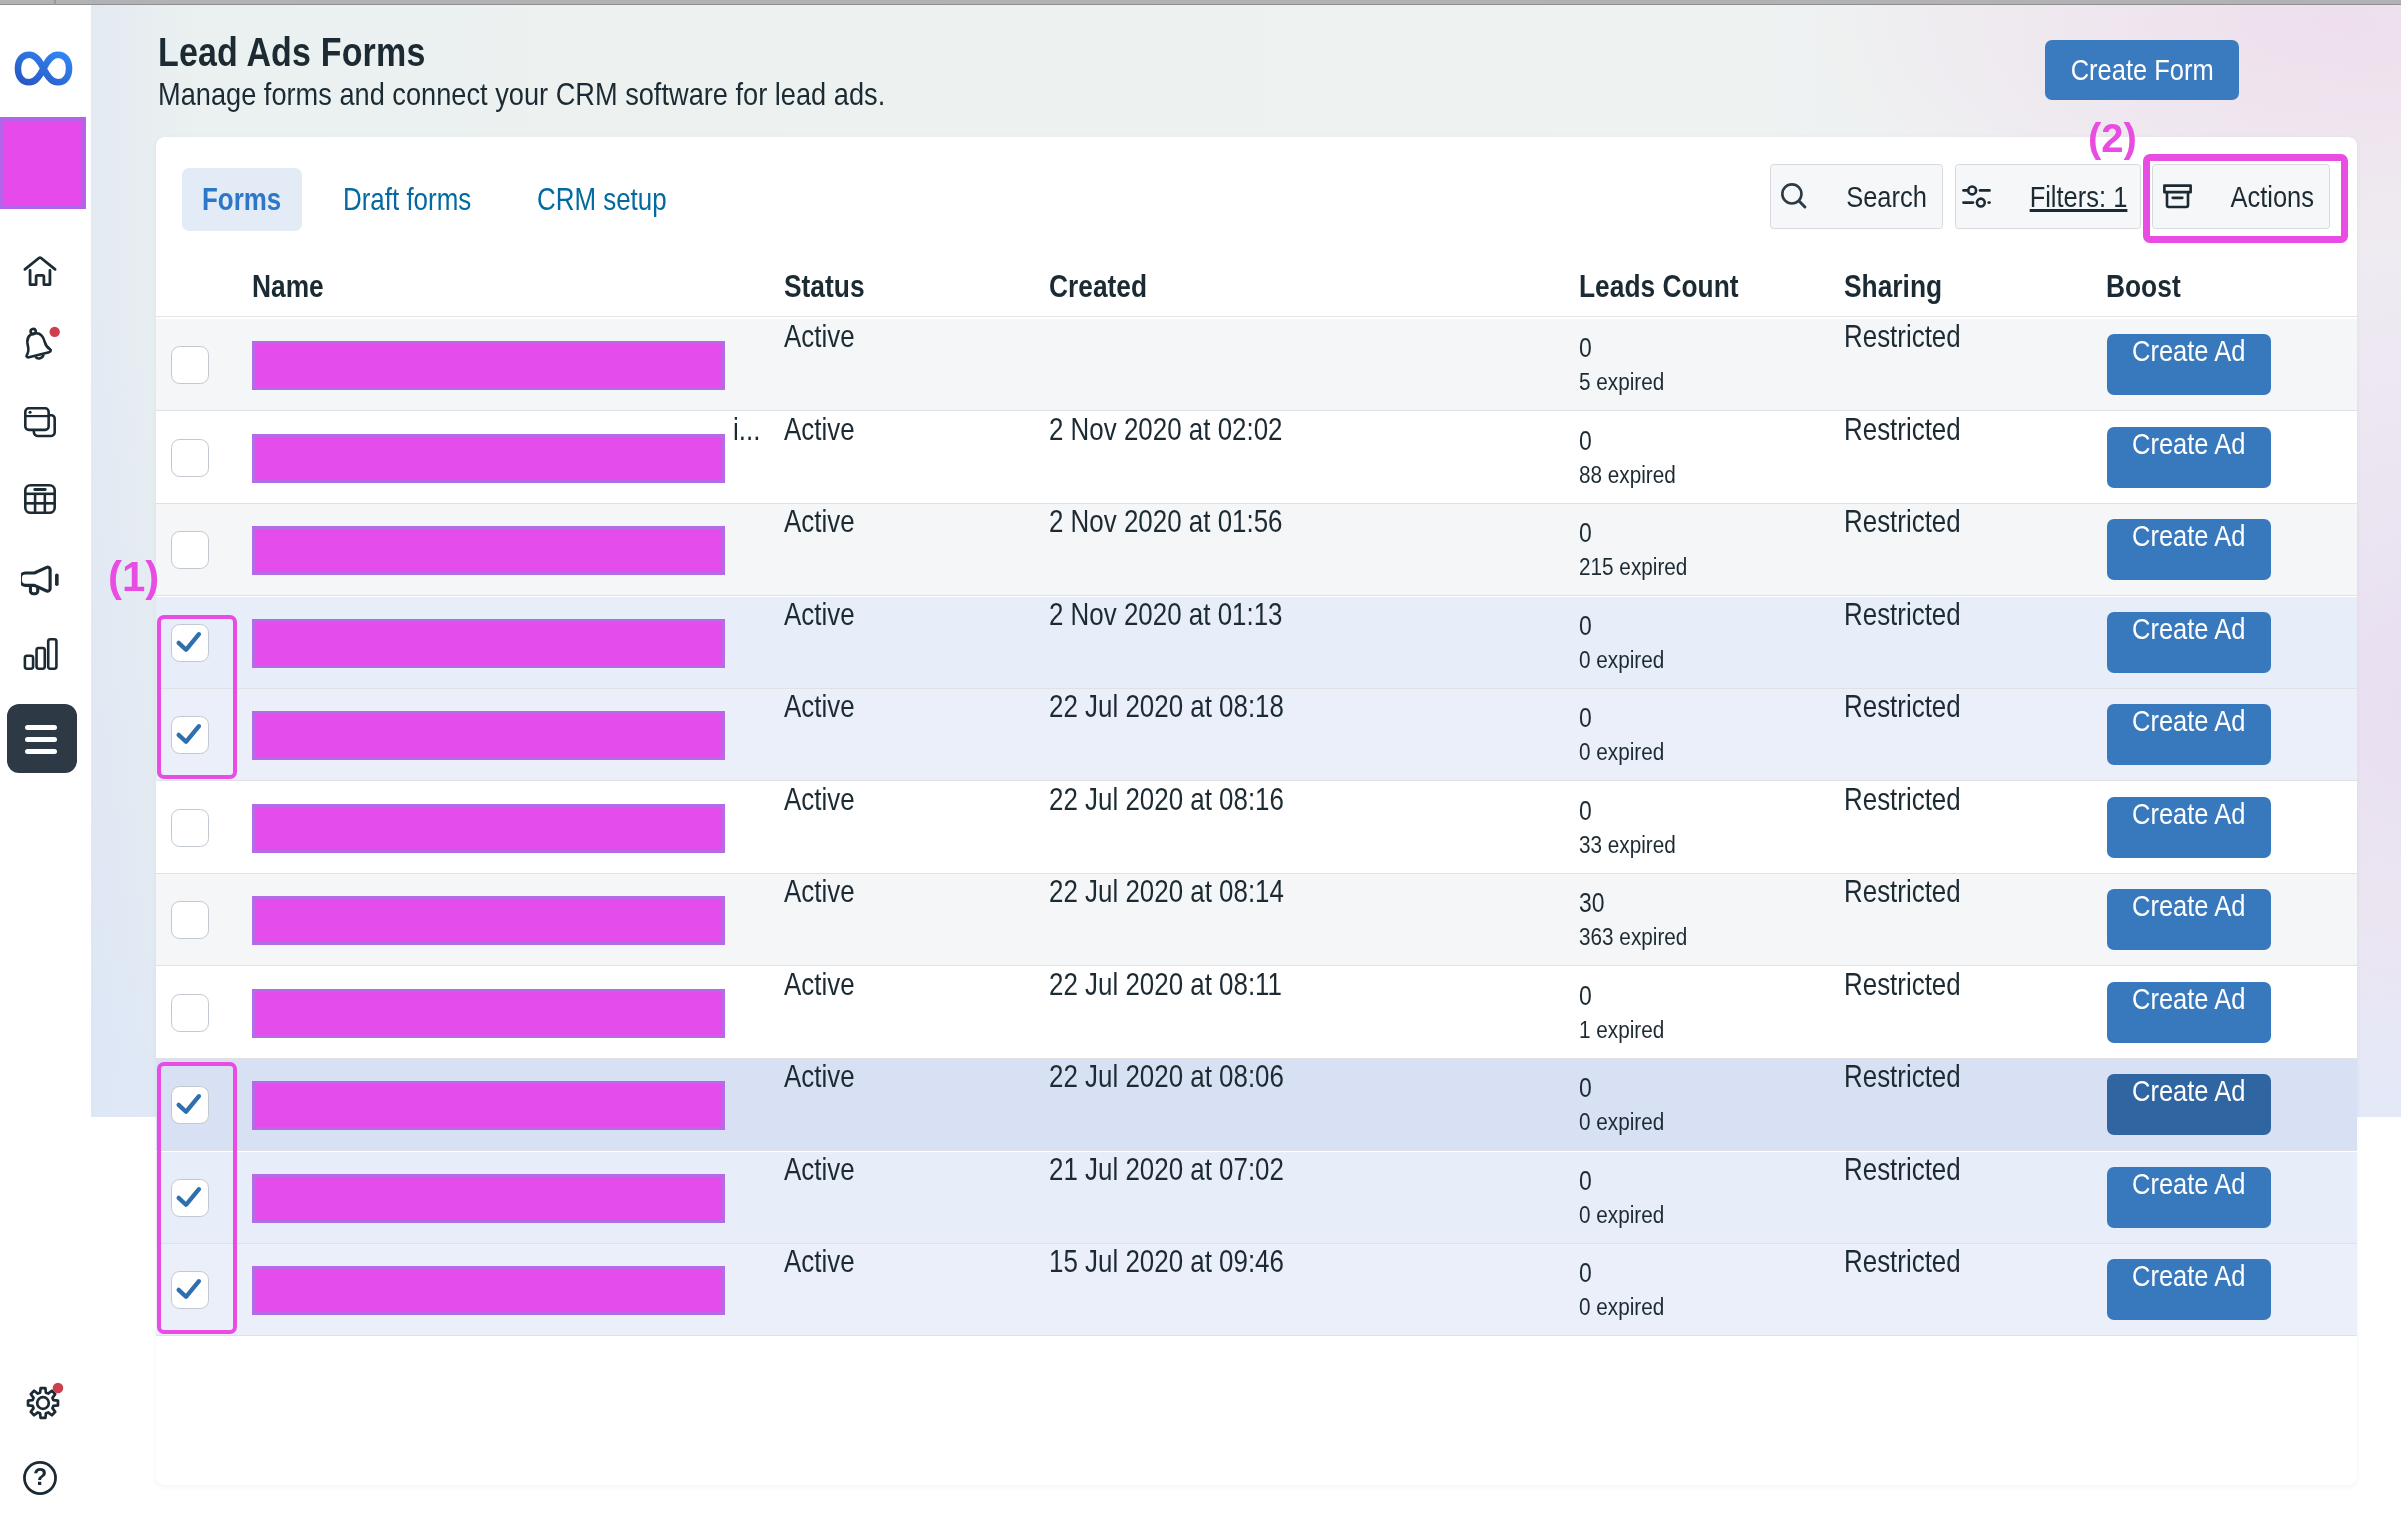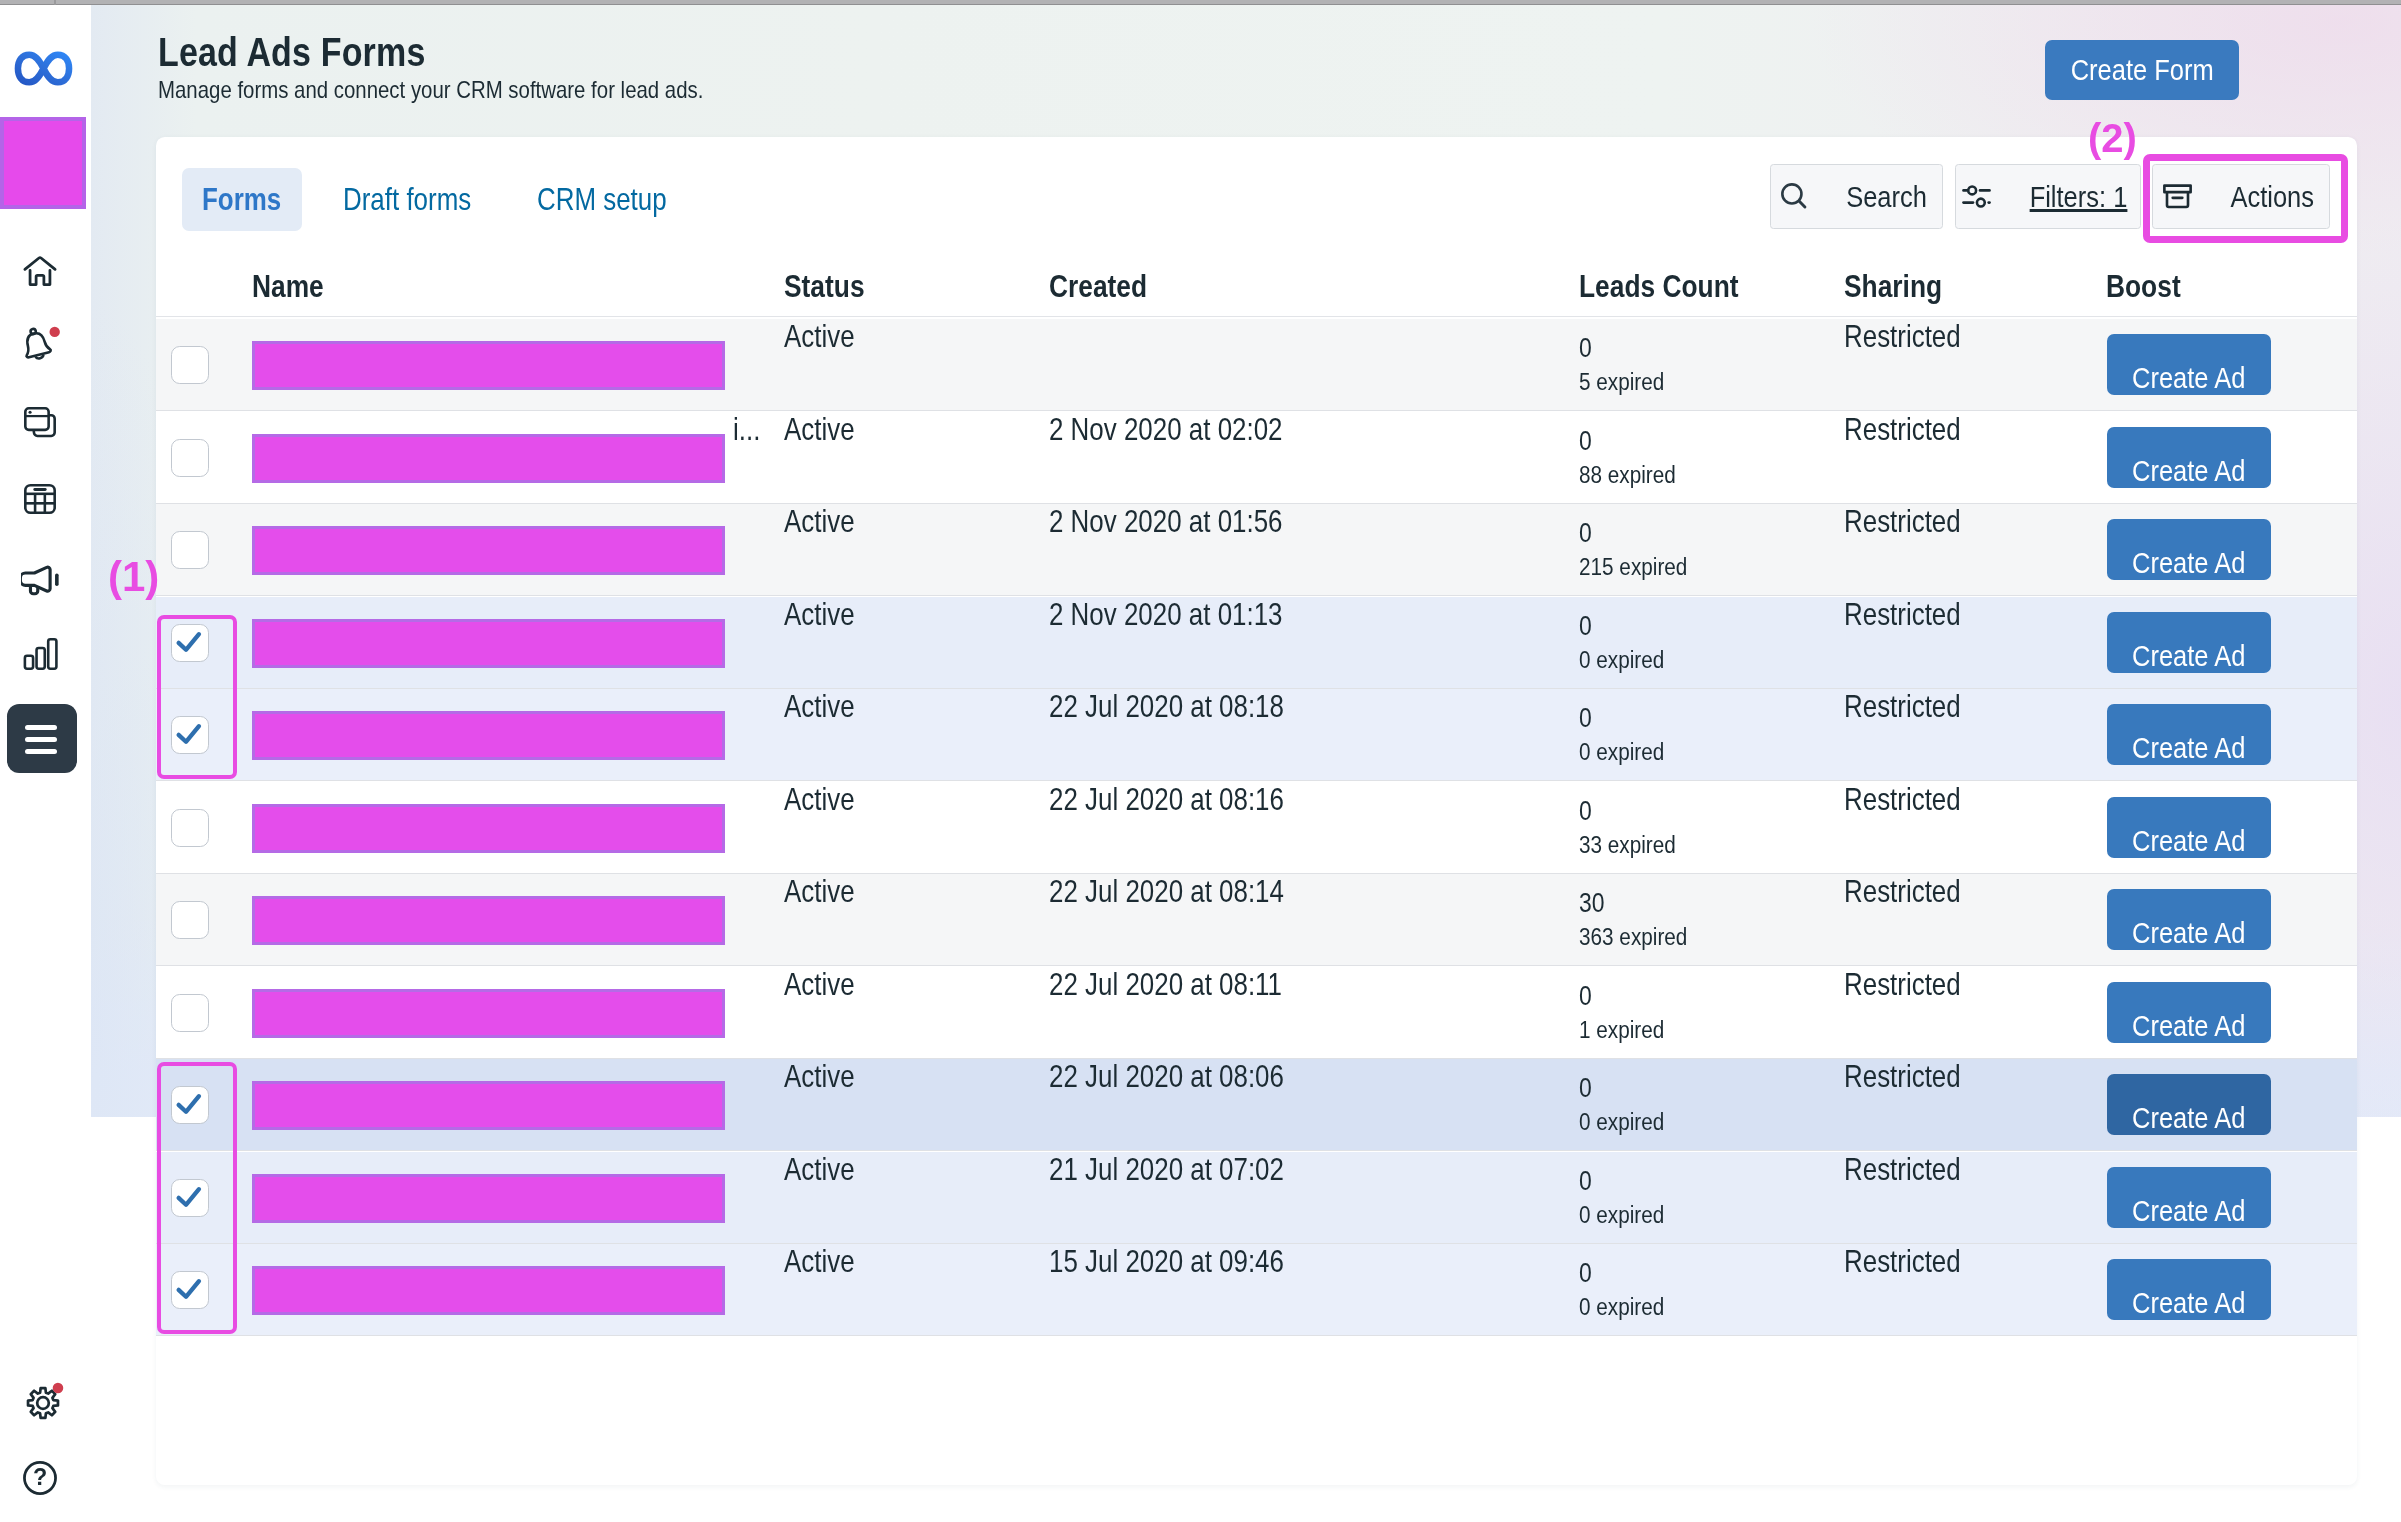--- a/index.html
+++ b/index.html
@@ -9,37 +9,37 @@
 #main { position:absolute; left:91px; top:5.2px; width:2311px; height:1112px;
   background:
   radial-gradient(ellipse 715px 314px at 2249px 17.4px, rgba(238,218,235,0.75), rgba(238,218,235,0) 74%),
   radial-gradient(ellipse 366px 654px at 2311px 697px, rgba(230,219,242,0.75), rgba(230,219,242,0) 75%),
   radial-gradient(ellipse 610px 436px at 2311px 1395px, rgba(222,232,250,0.9), rgba(222,232,250,0) 75%),
   radial-gradient(ellipse 200px 959px at 0px 1046px, rgba(219,229,245,0.7), rgba(219,229,245,0) 78%),
   linear-gradient(to bottom, rgba(227,235,249,0) 82%, #e4ebf8 96%),
   linear-gradient(to right, #e3eaf2 0px, #ebf1f0 105px, #edf2f0 784px, #eef3f1 1569px, #efeef1 2092px, #efecf1 2311px);
 }
 h1 { position:absolute; left:67px; top:25px; font-size:40px; letter-spacing:0.2px; color:#1c2b33; }
-.sub { position:absolute; left:67px; top:71px; font-size:24px; color:#1c2b33; }
+.sub { position:absolute; left:67px; top:71px; font-size:32px; color:#1c2b33; }
 #createform { position:absolute; left:1954px; top:35px; width:194px; height:60px; background:#3a7abf; border-radius:7px; color:#fff; font-size:30px; display:flex; align-items:center; justify-content:center; }
 #card { position:absolute; left:65px; top:132px; width:2201px; height:1348px; background:#fff; border-radius:8.7px; box-shadow:0 1.7px 5.2px rgba(40,60,90,0.06); }
 .tab1 { position:absolute; left:26px; top:30.5px; width:120px; height:63px; background:#e3ebf6; border-radius:7px; color:#2e77c8; font-weight:bold; font-size:30.5px; display:flex; align-items:center; justify-content:center; }
 .tab { position:absolute; top:30.5px; height:63px; display:flex; align-items:center; font-size:30.5px; color:#0369a1; white-space:nowrap; }
 .hbtn { position:absolute; top:27px; height:65px; border:1.3px solid #d6dade; background:#f6f7f9; border-radius:3.5px; display:flex; align-items:center; justify-content:center; gap:28px; font-size:30px; color:#1c2b33; }
 .thead { position:absolute; top:120px; left:0; width:100%; height:60px; border-bottom:0.9px solid #e2e4e8; }
 .th { position:absolute; top:0; height:60px; display:flex; align-items:center; font-weight:bold; font-size:31px; }
 .row { position:absolute; left:0; width:100%; border-bottom:0.9px solid #dfe1e5; }
 .cb { position:absolute; left:15px; top:50%; margin-top:-19px; width:38px; height:38px; background:#fff; border:1.7px solid #c2c8d0; border-radius:8.7px; }
 .cb svg { position:absolute; left:-1.7px; top:-1.7px; }
 .bar { position:absolute; left:96px; top:50%; margin-top:-23.5px; width:473px; height:49px; background:#e44deb; border:3.5px solid #b56ae6; }
 .cell { position:absolute; top:0; height:100%; display:flex; align-items:flex-start; font-size:30.5px; }
 .leads { position:absolute; left:1423px; top:0; height:100%; display:flex; flex-direction:column; justify-content:center; }
 .l1 { font-size:27px; line-height:33px; }
 .l2 { font-size:24.4px; line-height:33px; }
-.adbtn { position:absolute; left:1951px; top:50%; margin-top:-30.5px; width:164px; height:61px; background:#3879bd; border-radius:7px; color:#fff; font-size:30px; display:flex; align-items:flex-end; justify-content:center; }
+.adbtn { position:absolute; left:1951px; top:50%; margin-top:-30.5px; width:164px; height:61px; background:#3879bd; border-radius:7px; color:#fff; font-size:30px; display:flex; align-items:flex-start; justify-content:center; }
 .adbtn.dark { background:#2f66a2; }
 .ann { position:absolute; border:4.4px solid #e84ce2; border-radius:7px; z-index:40; }
 .annlabel { position:absolute; font-size:40px; font-weight:bold; color:#e84ce2; z-index:40; }
 .icon { position:absolute; left:21px; }
 </style></head>
 <body>
 <div id="topbar">
     <div style="position:absolute;left:54px;top:0;width:1.7px;height:5.2px;background:#9a9a9c"></div>
   </div>
 <div id="main">

